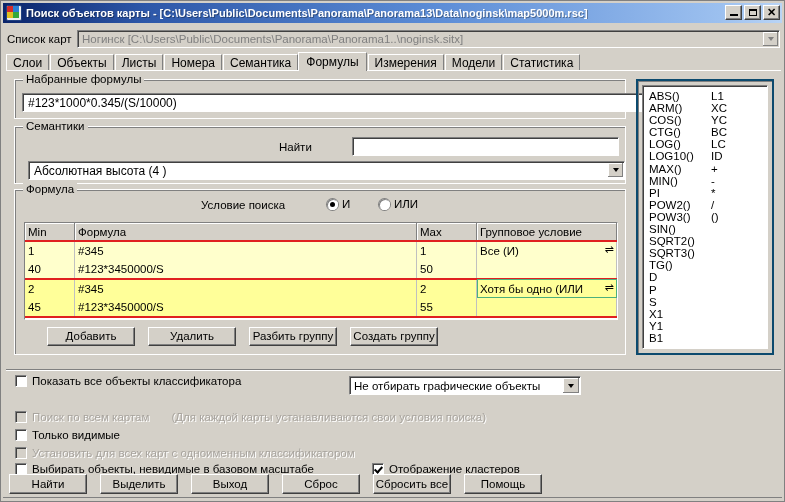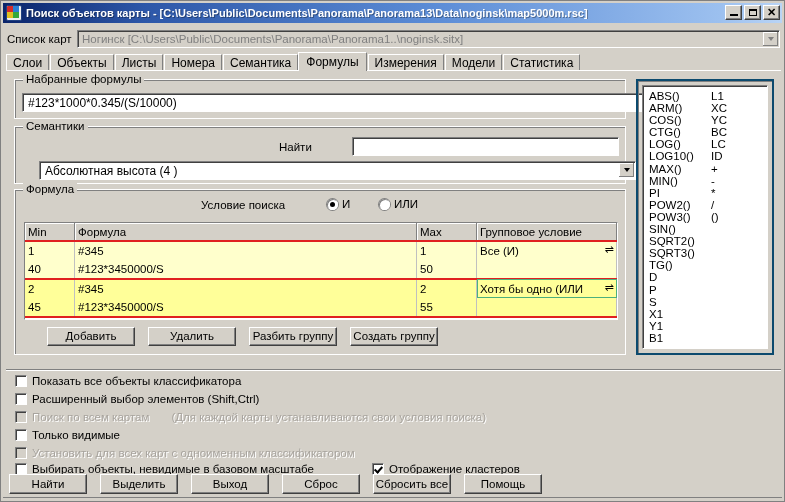--- a/index.html
+++ b/index.html
@@ -420,21 +420,21 @@
         <div class="combo-arrow">
             <i></i>
           </div>
       </div>
     </div>
 
     <div class="gbox" id="gb-semantics">
       <span class="legend">Семантики</span>
       <div class="find-label" style="left:264px; top:14px;">Найти</div>
       <div class="plain-input" style="left:337px; top:10px; width:267px; height:19px;"></div>
-      <div class="txt-combo" style="left:24px; top:34px; width:597px; height:19px;">
+      <div class="txt-combo" style="left:13px; top:34px; width:597px; height:19px;">
         <div class="val">Абсолютная высота (4 )</div>
         <div class="combo-arrow">
             <i></i>
           </div>
       </div>
     </div>
 
     <div class="gbox" id="gb-formula">
       <span class="legend">Формула</span>
 
@@ -591,24 +591,20 @@
     </div>
   </div>
 
   <div class="opt-sep"></div>
 
   <div class="chk-row" style="left:14px; top:374px;">
     <span class="chk"></span>
     <span>Показать все объекты классификатора</span>
   </div>
 
-  <div class="chk-row" style="left:14px; top:392px;">
-    <span class="chk"></span>
-    <span>Расширенный выбор элементов (Shift,Ctrl)</span>
-  </div>
 
   <div class="chk-row disabled" style="left:14px; top:410px;">
     <span class="chk disabled"></span>
     <span>Поиск по всем картам</span>
     <span class="hint">(Для каждой карты устанавливаются свои условия поиска)</span>
   </div>
 
   <div class="chk-row" style="left:14px; top:428px;">
     <span class="chk"></span>
     <span>Только видимые</span>
@@ -622,20 +618,26 @@
   <div class="chk-row" style="left:14px; top:462px;">
     <span class="chk"></span>
     <span>Выбирать объекты, невидимые в базовом масштабе</span>
   </div>
 
   <div class="chk-row" style="left:371px; top:462px;">
     <span class="chk checked"></span>
     <span>Отображение кластеров</span>
   </div>
 
+  <div class="graph-combo">
+    <div class="val">Не отбирать графические объекты</div>
+    <div class="combo-arrow">
+        <i></i>
+      </div>
+  </div>
 
   <div class="bottom-btns" id="bottom-btns">
       <div class="btn">Найти</div>
       <div class="btn">Выделить</div>
       <div class="btn">Выход</div>
       <div class="btn">Сброс</div>
       <div class="btn">Сбросить все</div>
       <div class="btn">Помощь</div>
     </div>
   <div class="bottom-line"></div>

